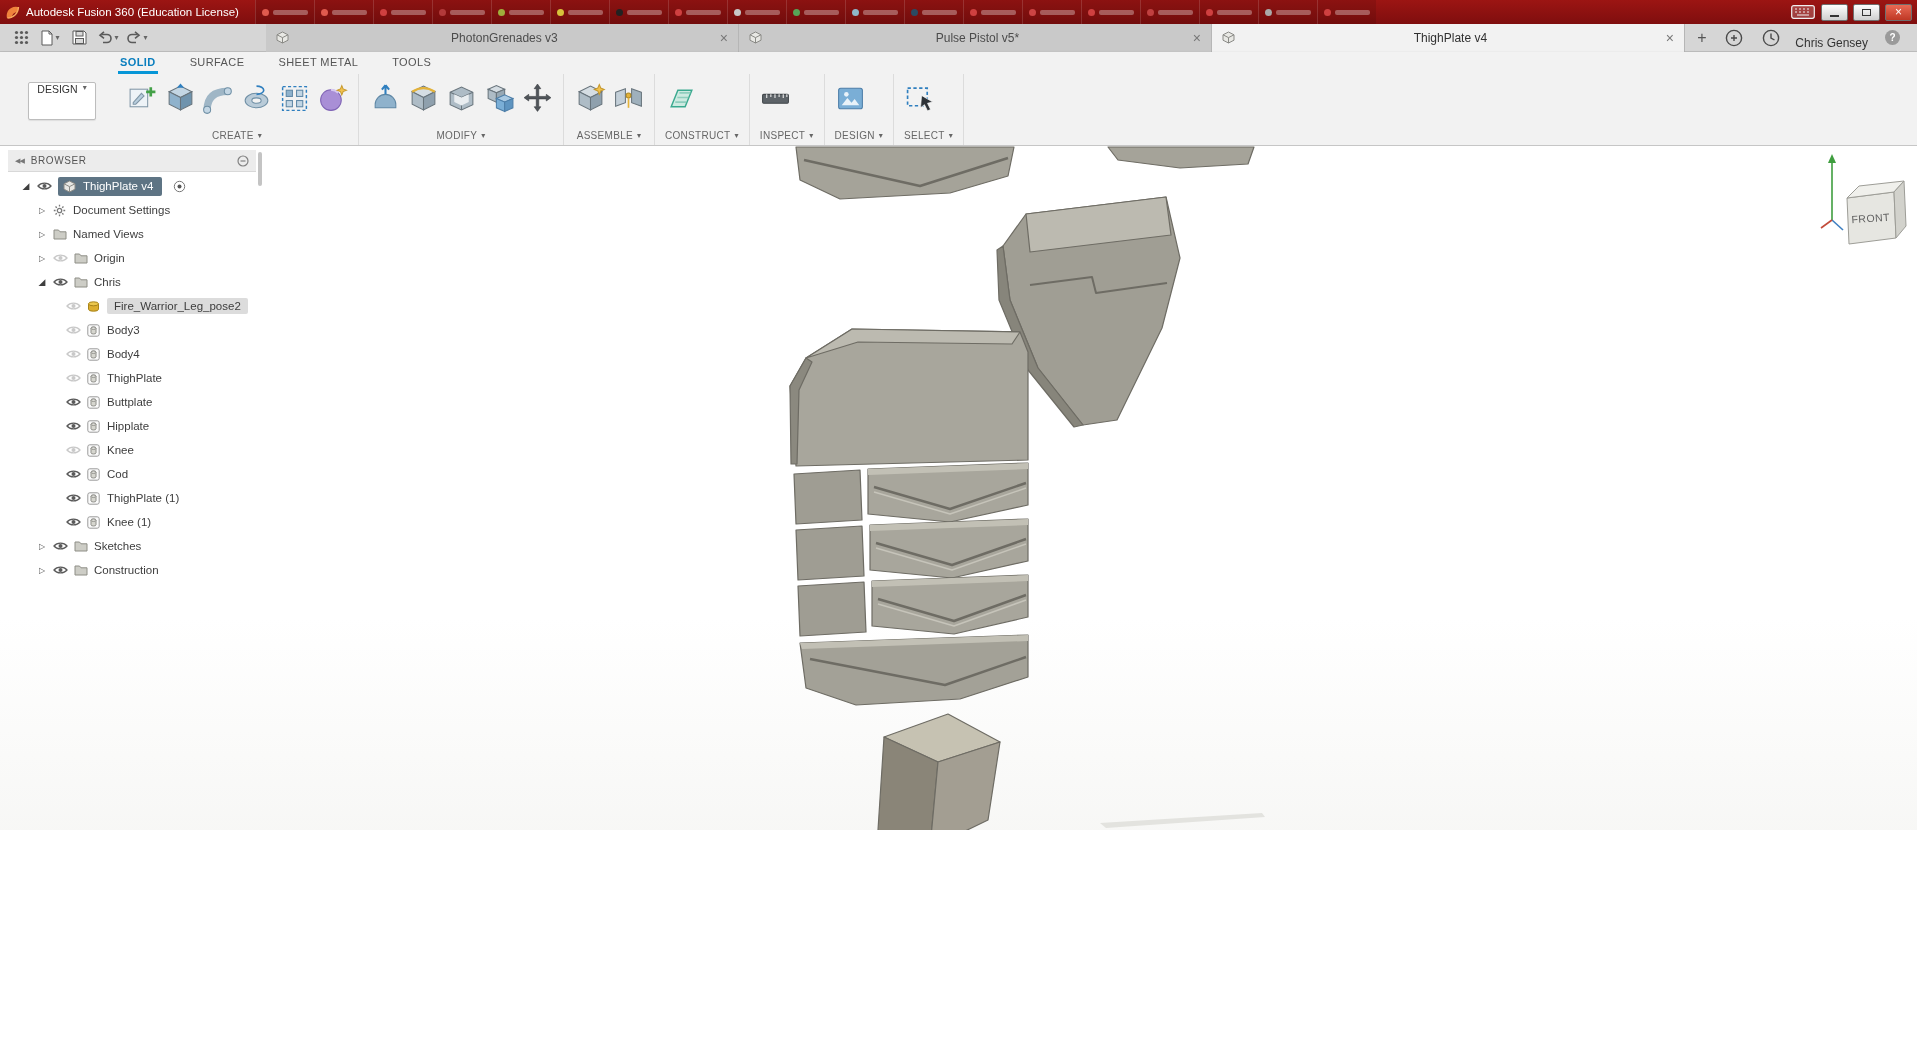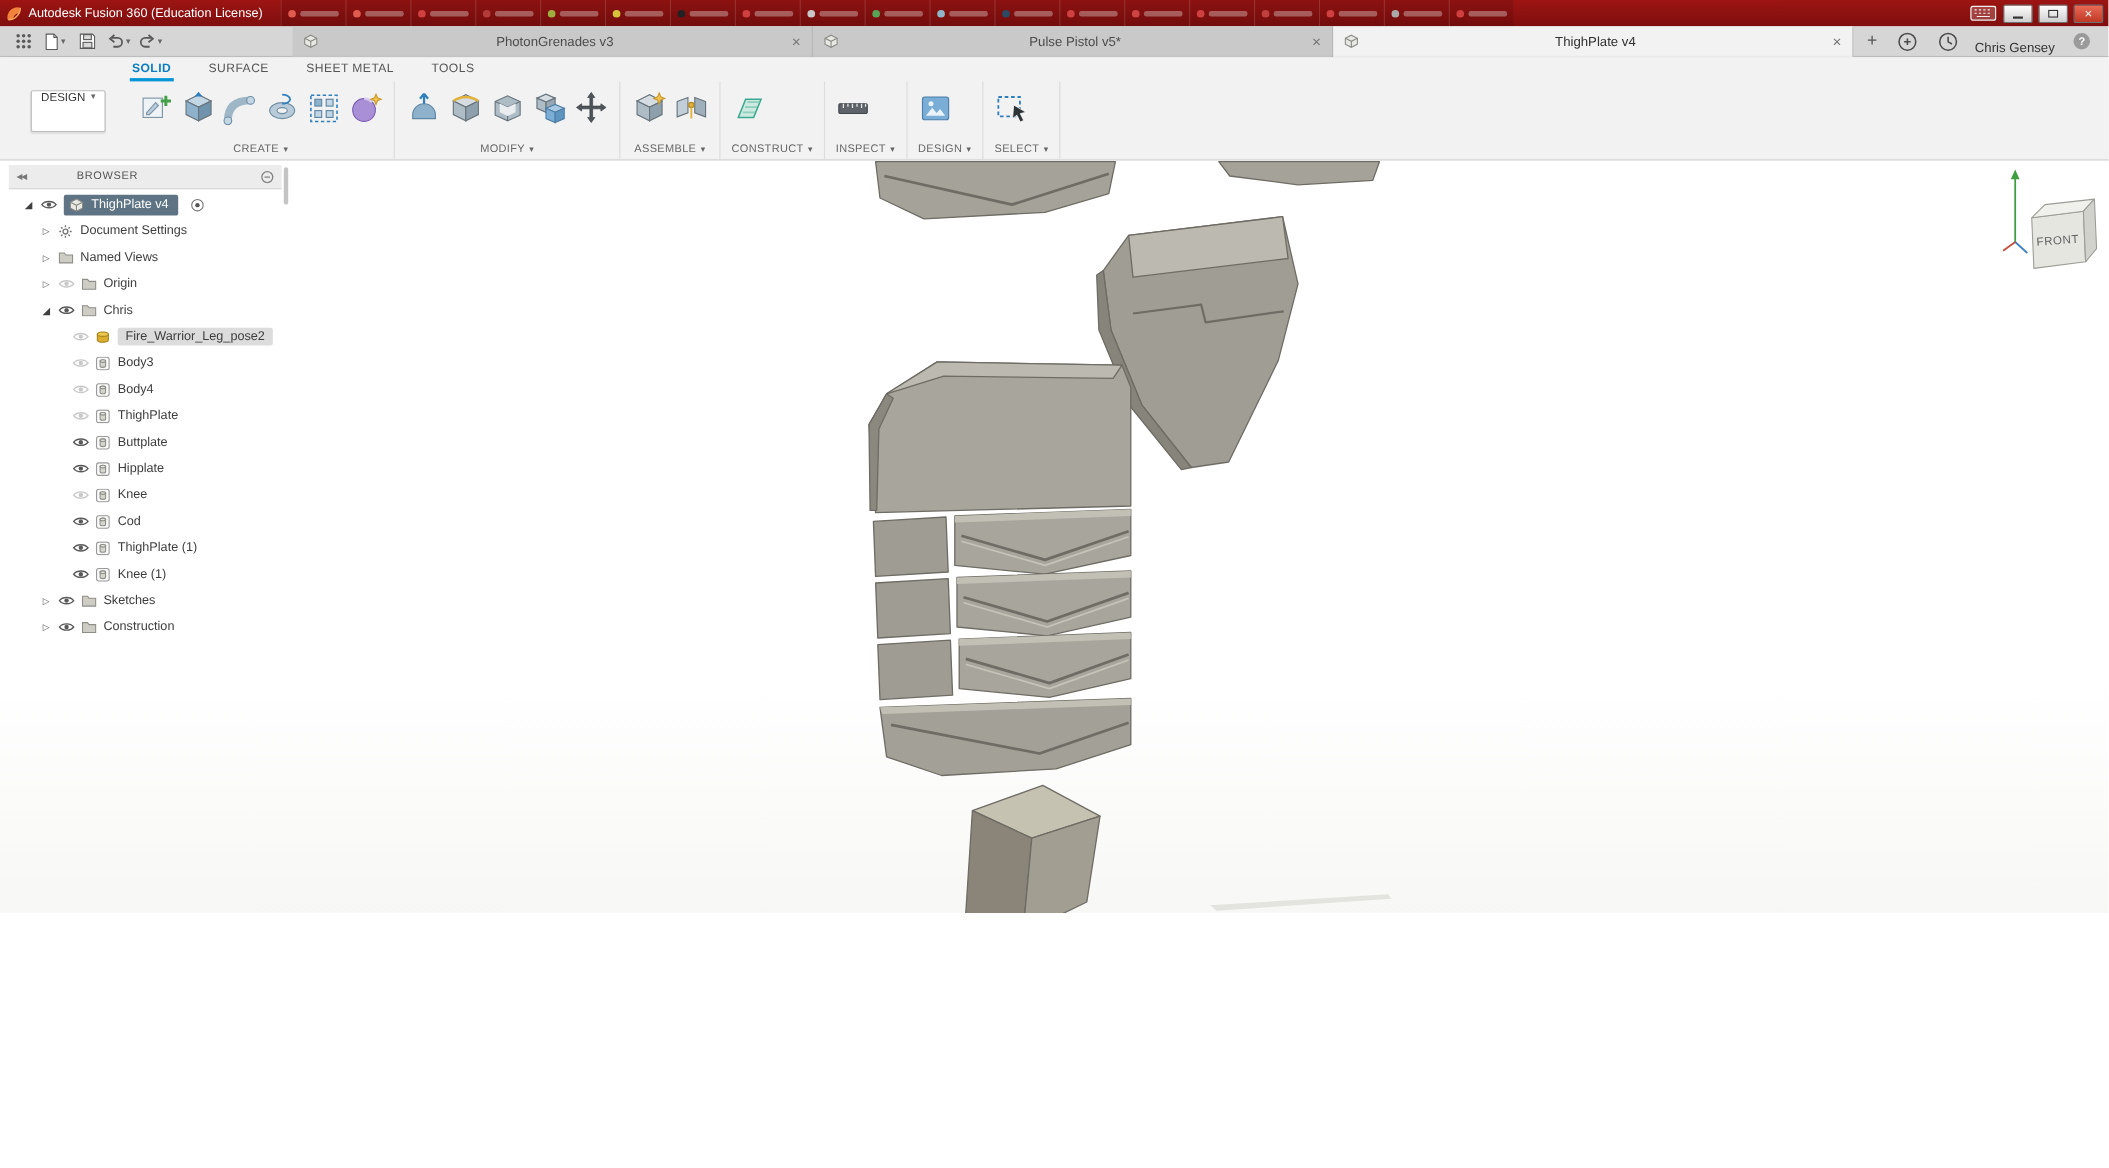--- a/index.html
+++ b/index.html
@@ -67,21 +67,21 @@
   .canvas { position:absolute; left:0; top:146px; width:1917px; height:858px;
             background:linear-gradient(#ffffff 55%, #f1f1ee); }
   svg.model { position:absolute; left:0; top:0; }
   .viewcube { position:absolute; left:1790px; top:2px; }
 
   
   .browser-panel { position:absolute; left:8px; top:150px; width:248px; z-index:5; }
   .browser-header { height:22px; background:rgba(235,235,235,.96); display:flex; align-items:center;
                     padding:0 7px; gap:7px; border-bottom:1px solid #d8d8d8; position:relative; }
   .collapse-chevrons { font-size:7px; color:#777; letter-spacing:-1px; }
-  .bh-title { font-size:10px; color:#555; letter-spacing:.6px; flex:1;margin-left:39px; }
+  .bh-title { font-size:10px; color:#555; letter-spacing:.6px; flex:1; }
   .panel-minus { display:flex; }
   .scroll-nub { position:absolute; right:-6px; top:2px; width:4px; height:34px; background:#c4c4c4; border-radius:2px; }
   .browser-body { background:rgba(255,255,255,.82); padding:2px 0 5px; }
   .br-row { height:24px; display:flex; align-items:center; gap:5px; font-size:11.5px; color:#3d3d3d; }
   .br-row.root { padding-left:12px; }
   .ind1 { padding-left:28px; }
   .ind2 { padding-left:58px; }
   .br-exp { width:12px; font-size:8px; color:#555; text-align:center; flex:none; }
   .br-exp.open { font-size:9px; color:#3e3e3e; }
   .br-eye { display:flex; width:16px; flex:none; }

